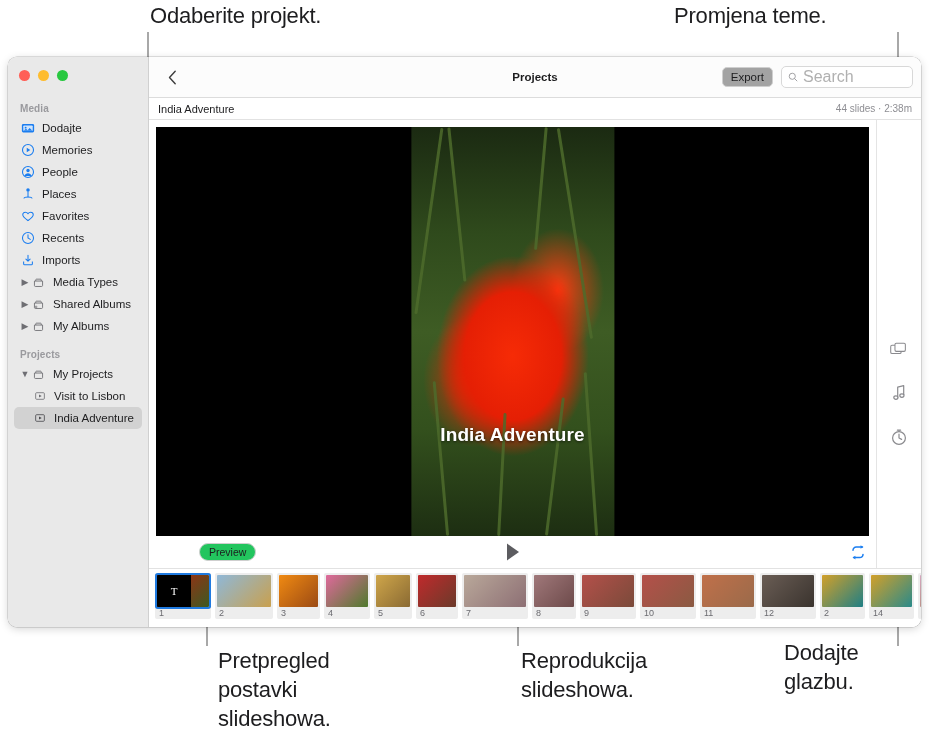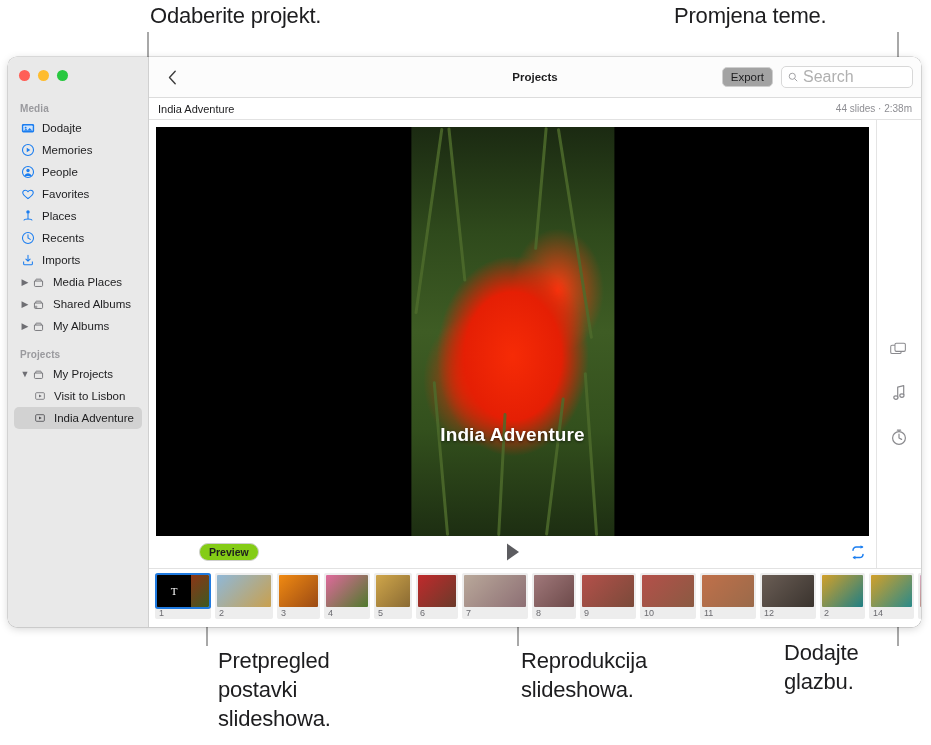--- a/index.html
+++ b/index.html
@@ -141,23 +141,22 @@
   }
 
   #controls{
     height:32px;flex:0 0 32px;
     display:flex;align-items:center;position:relative;
     padding:0 10px;
   }
   #preview-btn{
     font-size:10.5px;color:#1d1d1f;
     border:0.5px solid #cfcfcf;border-radius:9px;
-    padding:2px 9px;background:#84cc16;
+    padding:2px 9px;background:#22c55e;
     margin-left:40px;
-    font-weight:bold;
   }
   #play-btn{
     position:absolute;left:0;right:0;margin:auto;
     width:16px;height:20px;
     display:flex;align-items:center;justify-content:center;
   }
   #loop-btn{margin-left:auto;display:flex;align-items:center;}
 
   
   #rail{
@@ -262,40 +261,40 @@
               <circle cx="8" cy="6.3" r="1.9" fill="#1a7df0"></circle>
               <path d="M3.9 12.6c.7-2.1 2.3-3.2 4.1-3.2s3.4 1.1 4.1 3.2z" fill="#1a7df0"></path>
             </svg>
         </span>
         <span>People</span>
       </div>
 
       <div class="sb-row">
         <span class="sb-ico">
           <svg width="14" height="14" viewBox="0 0 16 16">
-              <path d="M8 13.2C4.4 10.6 2 8.9 2 6.5 2 4.8 3.3 3.6 5 3.6c1.1 0 2.2.6 3 1.6.8-1 1.9-1.6 3-1.6 1.7 0 3 1.2 3 2.9 0 2.4-2.4 4.1-6 6.7z" fill="none" stroke="#1a7df0" stroke-width="1.2"></path>
-            </svg>
-        </span>
-        <span>Favorites</span>
-      </div>
-
-      <div class="sb-row">
-        <span class="sb-ico">
-          <svg width="14" height="14" viewBox="0 0 16 16">
               <circle cx="8" cy="3.4" r="2" fill="#1a7df0"></circle>
               <path d="M8 5.2v6.4" stroke="#1a7df0" stroke-width="1.2"></path>
               <path d="M3.4 13.2c0-1 2.1-1.8 4.6-1.8s4.6.8 4.6 1.8" fill="none" stroke="#1a7df0" stroke-width="1.2"></path>
             </svg>
         </span>
         <span>Places</span>
       </div>
 
       <div class="sb-row">
         <span class="sb-ico">
           <svg width="14" height="14" viewBox="0 0 16 16">
+              <path d="M8 13.2C4.4 10.6 2 8.9 2 6.5 2 4.8 3.3 3.6 5 3.6c1.1 0 2.2.6 3 1.6.8-1 1.9-1.6 3-1.6 1.7 0 3 1.2 3 2.9 0 2.4-2.4 4.1-6 6.7z" fill="none" stroke="#1a7df0" stroke-width="1.2"></path>
+            </svg>
+        </span>
+        <span>Favorites</span>
+      </div>
+
+      <div class="sb-row">
+        <span class="sb-ico">
+          <svg width="14" height="14" viewBox="0 0 16 16">
               <circle cx="8" cy="8" r="6.3" fill="none" stroke="#1a7df0" stroke-width="1.2"></circle>
               <path d="M8 4.4V8l2.6 1.6" fill="none" stroke="#1a7df0" stroke-width="1.2" stroke-linecap="round"></path>
             </svg>
         </span>
         <span>Recents</span>
       </div>
 
       <div class="sb-row">
         <span class="sb-ico">
           <svg width="14" height="14" viewBox="0 0 16 16">
@@ -308,21 +307,21 @@
 
 
       <div class="sb-row">
         <span class="chev">▶</span>
         <span class="sb-ico">
           <svg width="13" height="13" viewBox="0 0 16 16">
               <path d="M3 6.2h10v5.6c0 .6-.5 1.1-1.1 1.1H4.1c-.6 0-1.1-.5-1.1-1.1z" fill="none" stroke="#6e6e73" stroke-width="1.1"></path>
               <path d="M4.6 6.2V4.8c0-.5.4-.9.9-.9h5c.5 0 .9.4.9.9v1.4" fill="none" stroke="#6e6e73" stroke-width="1.1"></path>
             </svg>
         </span>
-        <span>Media Places</span>
+        <span>Media Types</span>
       </div>
 
       <div class="sb-row">
         <span class="chev">▶</span>
         <span class="sb-ico">
           <svg width="13" height="13" viewBox="0 0 16 16">
               <path d="M3 6.2h10v5.6c0 .6-.5 1.1-1.1 1.1H4.1c-.6 0-1.1-.5-1.1-1.1z" fill="none" stroke="#6e6e73" stroke-width="1.1"></path>
               <path d="M4.6 6.2V4.8c0-.5.4-.9.9-.9h5c.5 0 .9.4.9.9v1.4" fill="none" stroke="#6e6e73" stroke-width="1.1"></path>
               <circle cx="5" cy="11" r="1.1" fill="none" stroke="#6e6e73" stroke-width="0.9"></circle>
             </svg>

